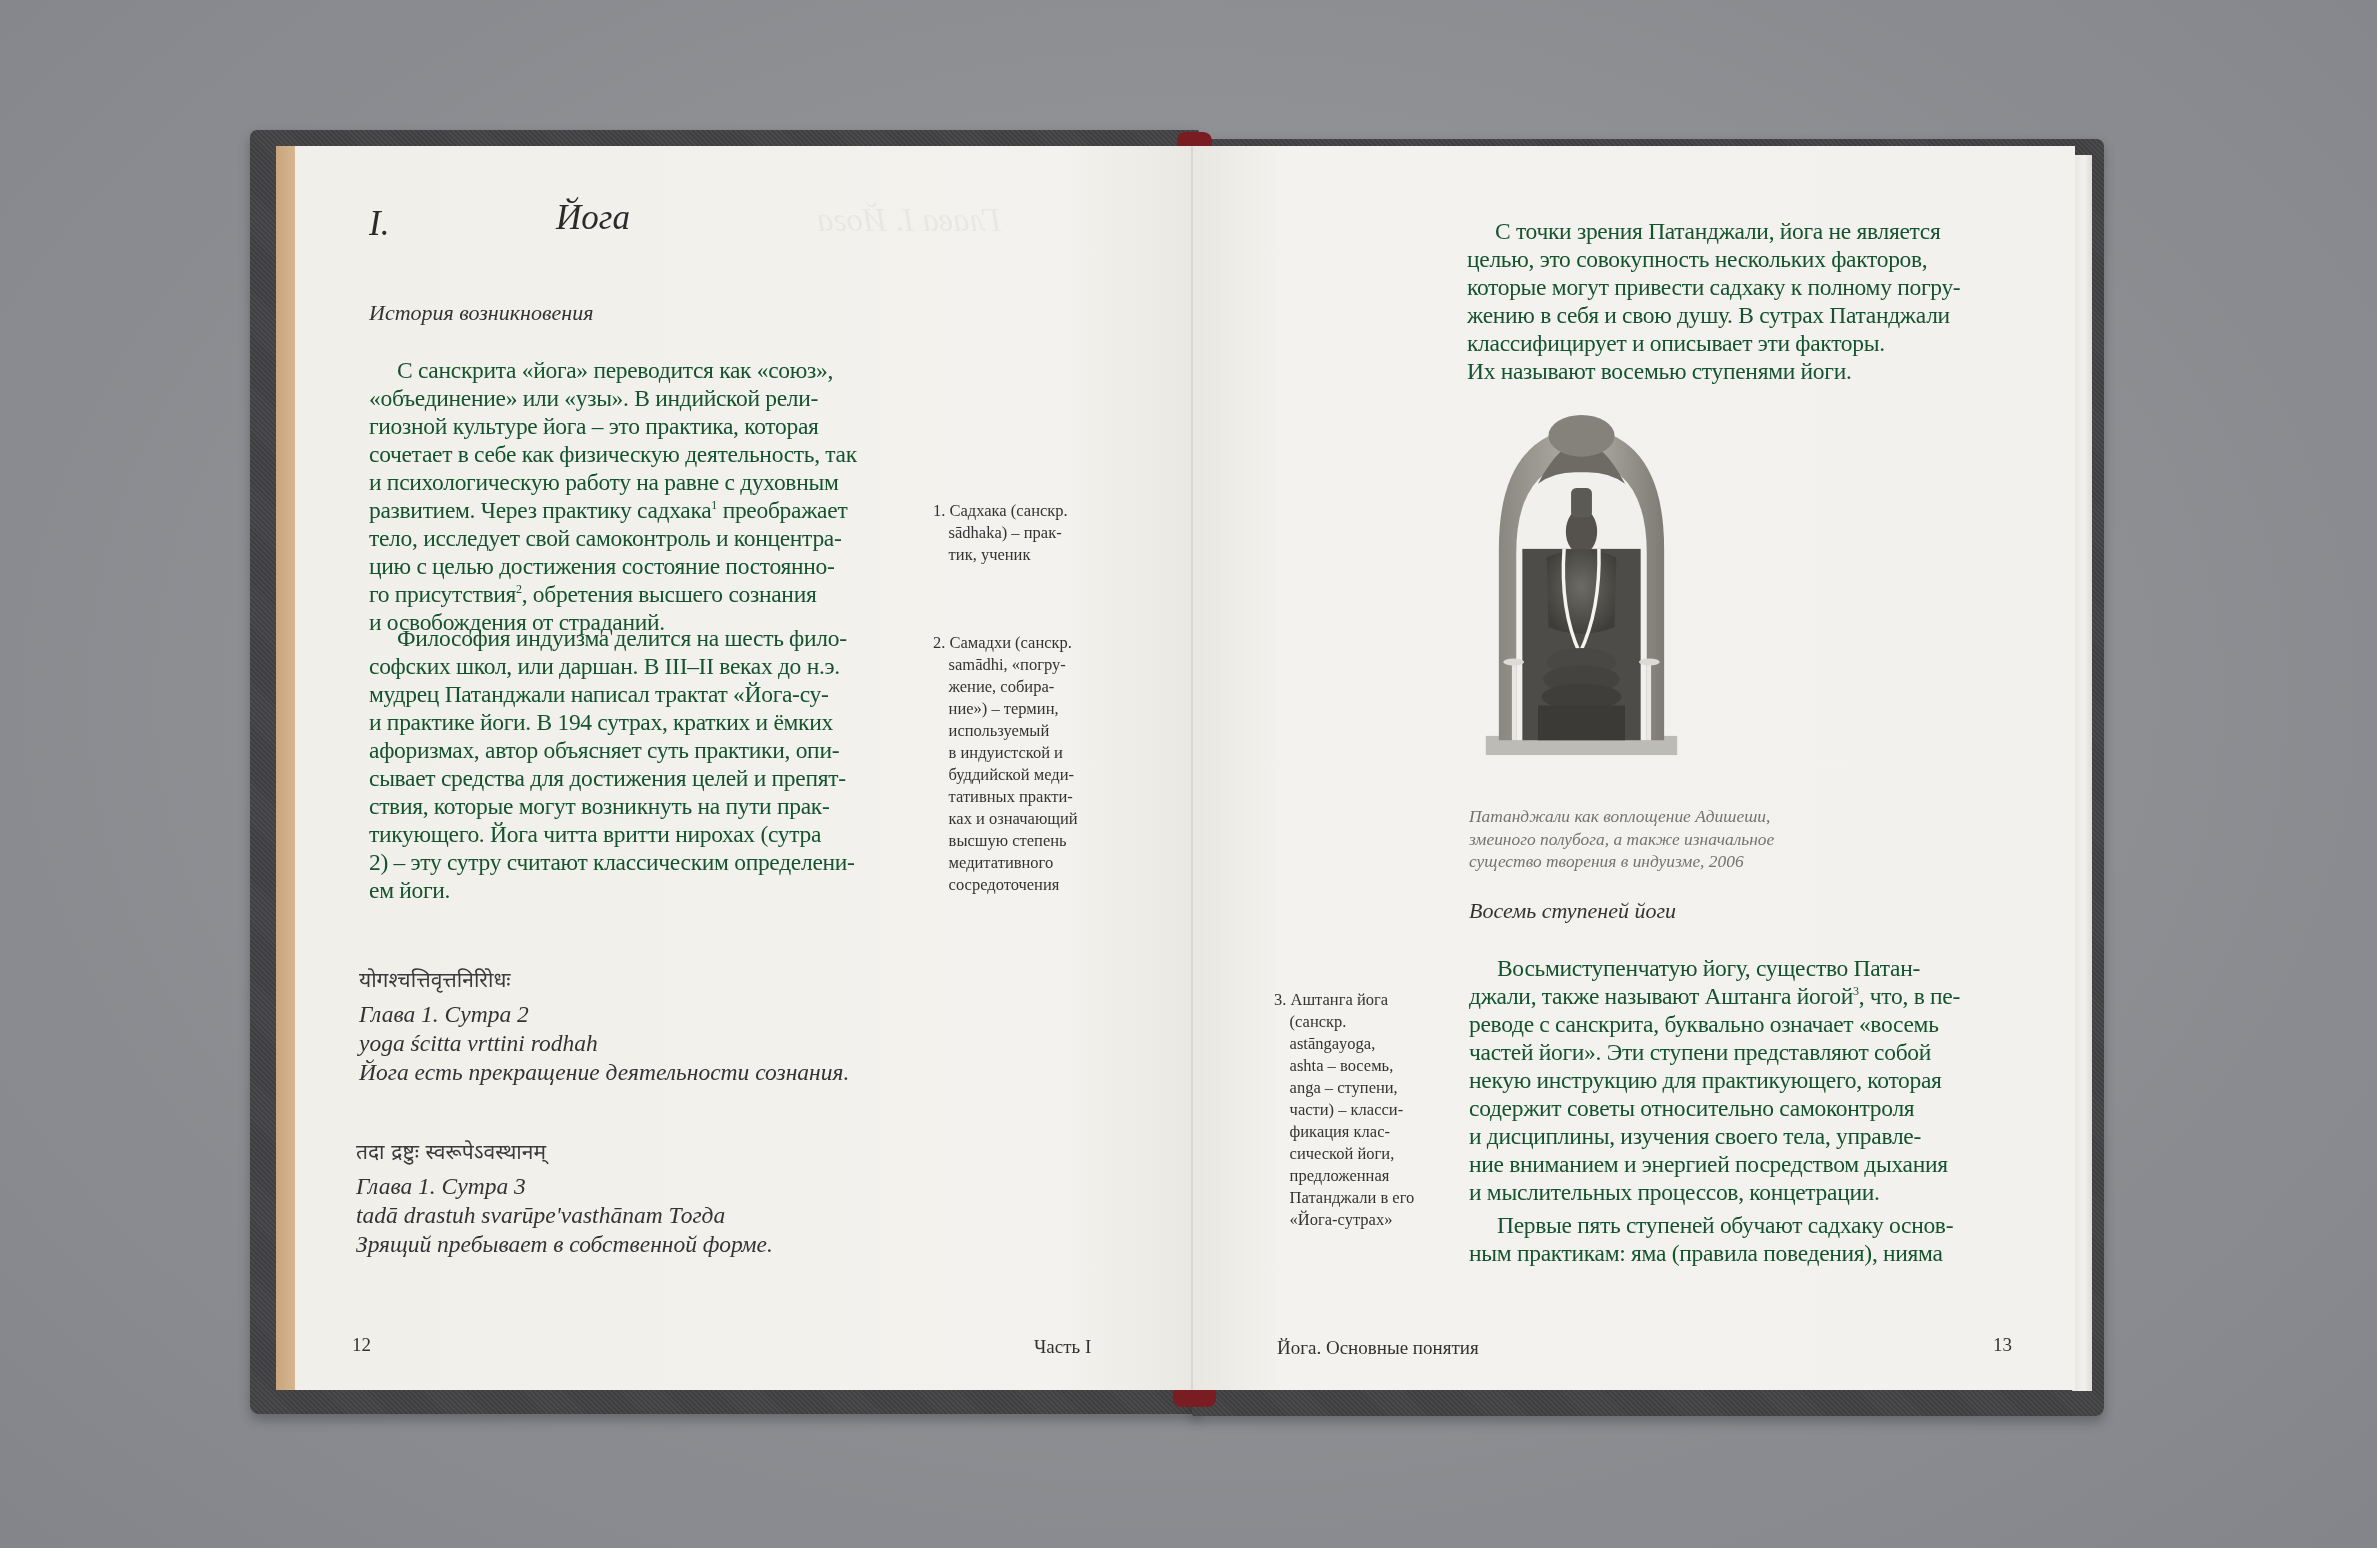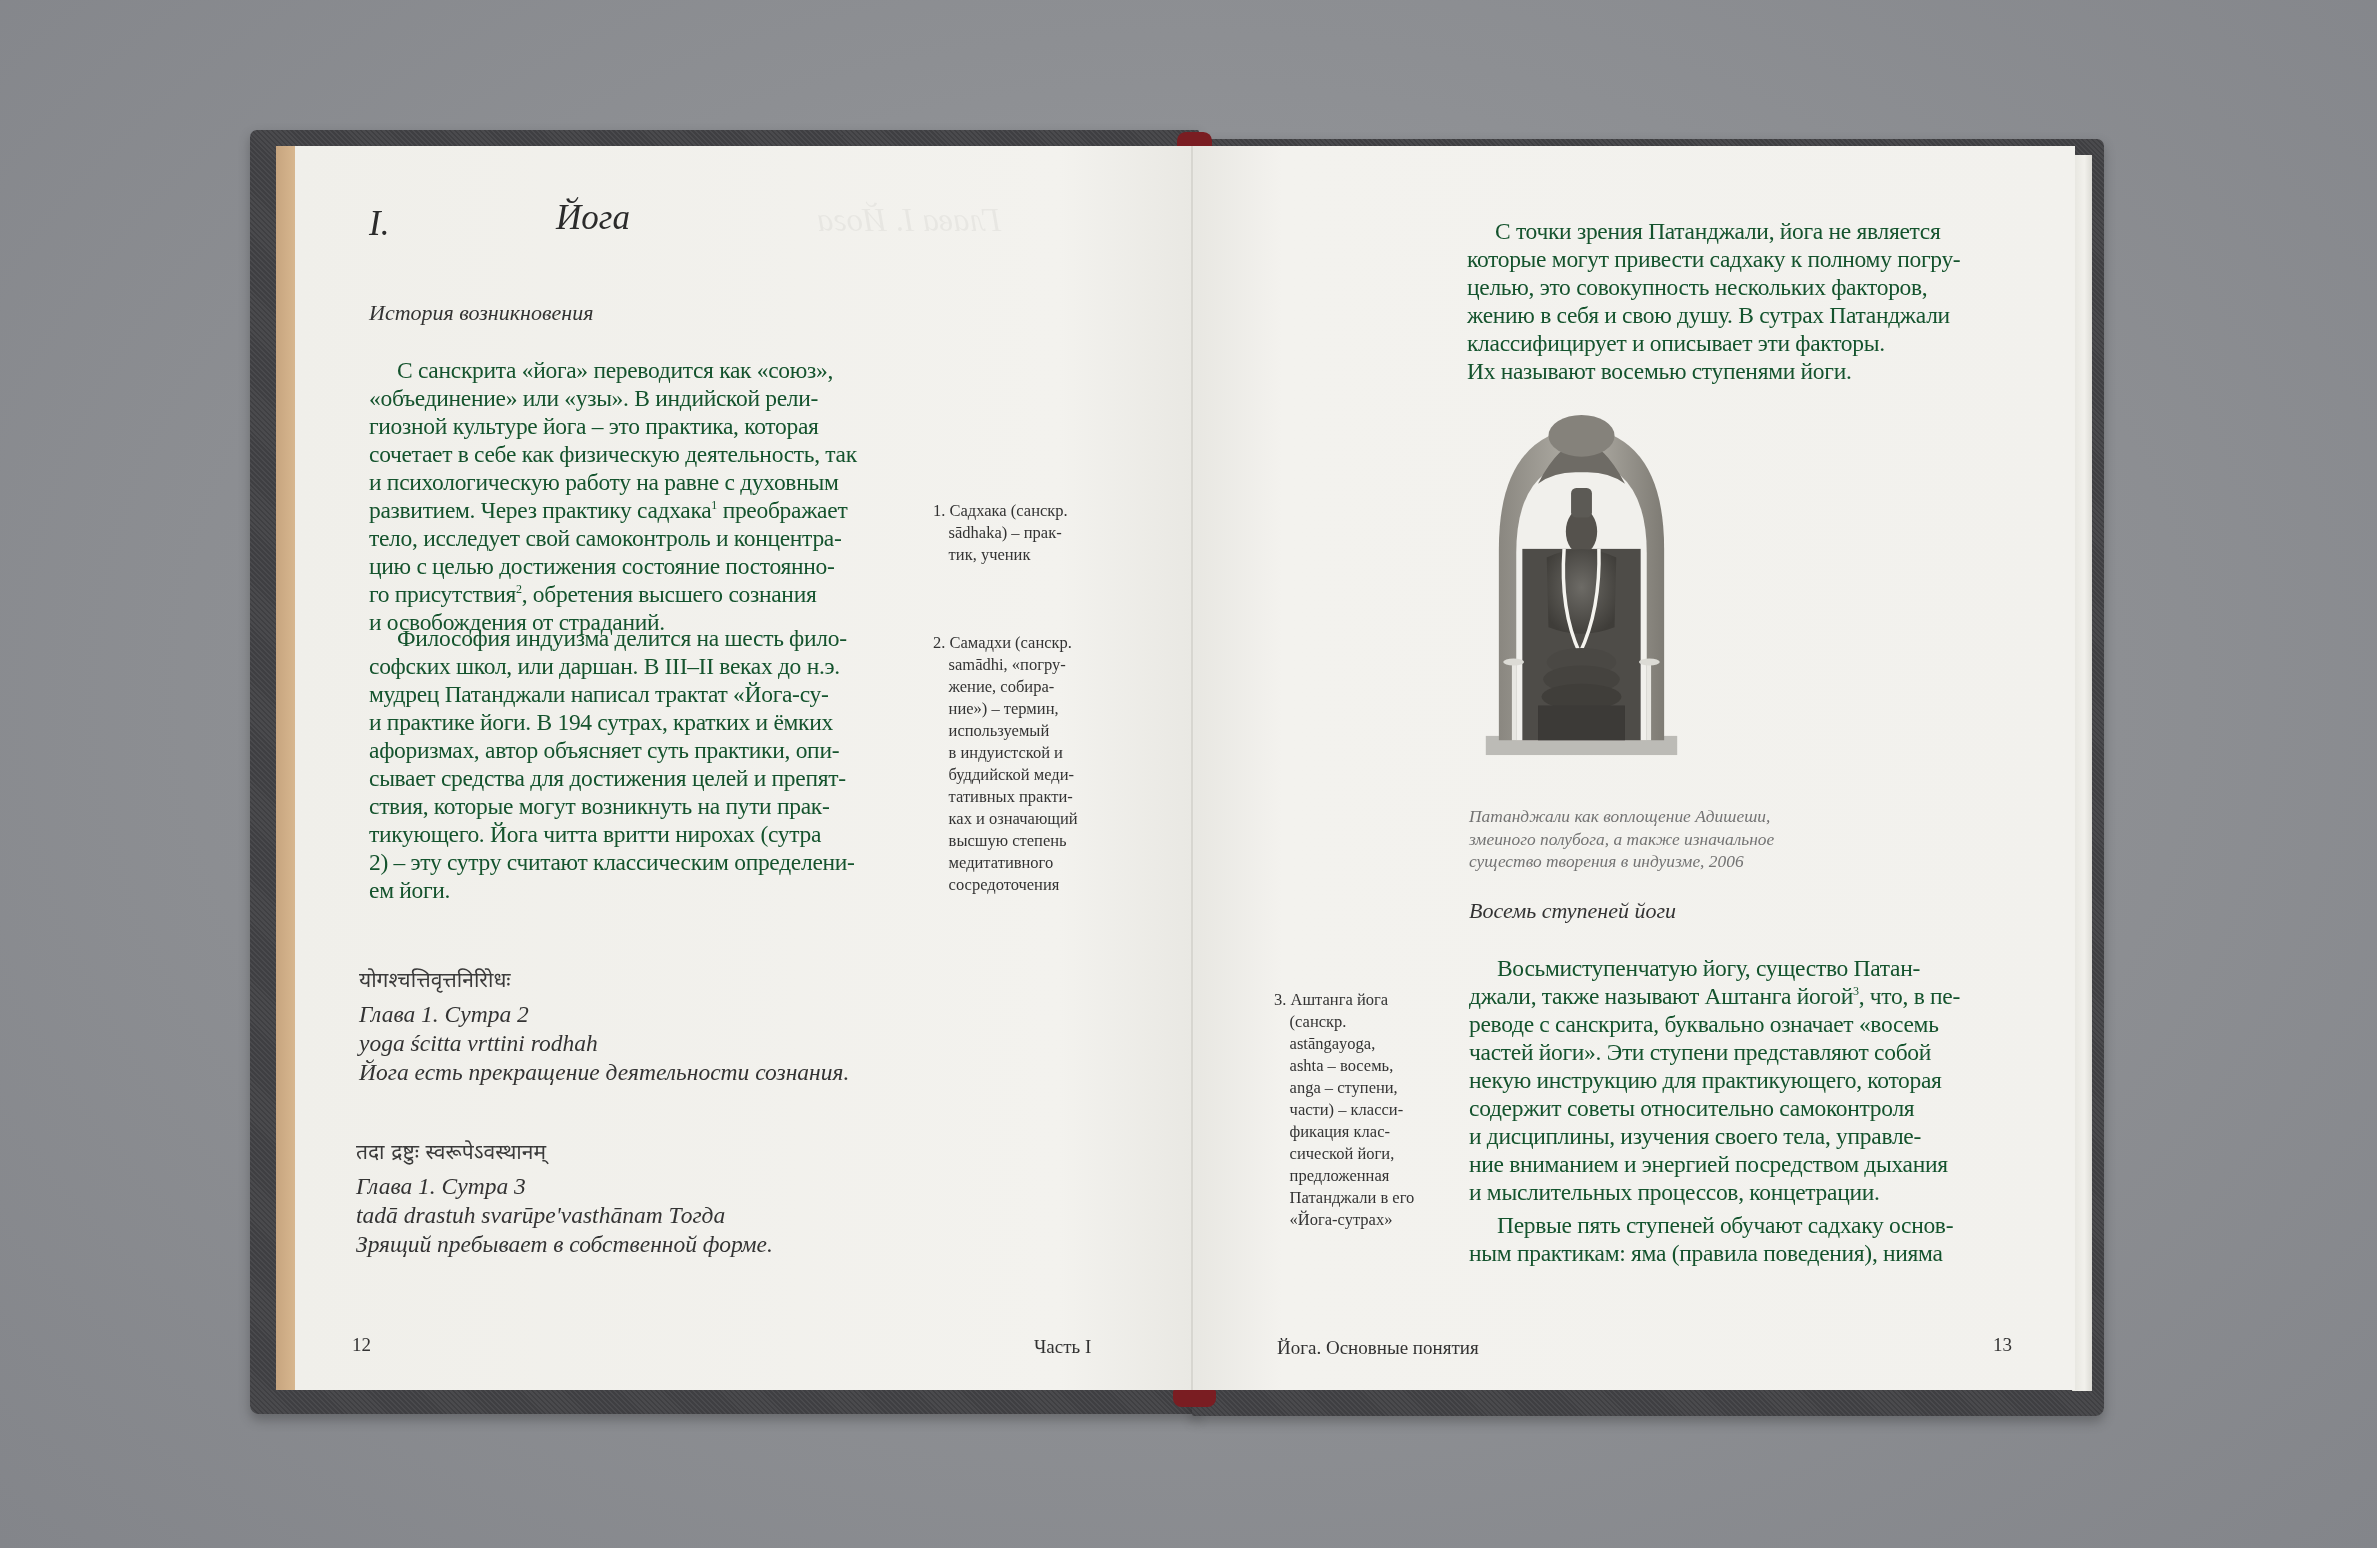--- a/index.html
+++ b/index.html
@@ -187,22 +187,22 @@
   <span class="line cont">высшую степень</span>
   <span class="line cont">медитативного</span>
   <span class="line cont">сосредоточения</span>
 </div>
 
 <div class="abs folio" style="left:352px; top:1334px;">12</div>
 <div class="abs folio" style="left:1034px; top:1336px;">Часть I</div>
 
 <div class="abs body-text" style="left:1467px; top:217px; width:556px;">
   <span class="line indent">С точки зрения Патанджали, йога не является</span>
+  <span class="line">целью, это совокупность нескольких факторов,</span>
   <span class="line">которые могут привести садхаку к полному погру-</span>
-  <span class="line">целью, это совокупность нескольких факторов,</span>
   <span class="line">жению в себя и свою душу. В сутрах Патанджали</span>
   <span class="line">классифицирует и описывает эти факторы.</span>
   <span class="line">Их называют восемью ступенями йоги.</span>
 </div>
 
 <div class="figure" title="Статуя Патанджали под капюшоном многоглавого змея">
   <svg width="209" height="361" viewBox="0 0 240 415">
     <defs>
       <radialGradient id="g1" cx="50%" cy="45%" r="60%">
         <stop offset="0%" stop-color="#6d6b66"></stop>

